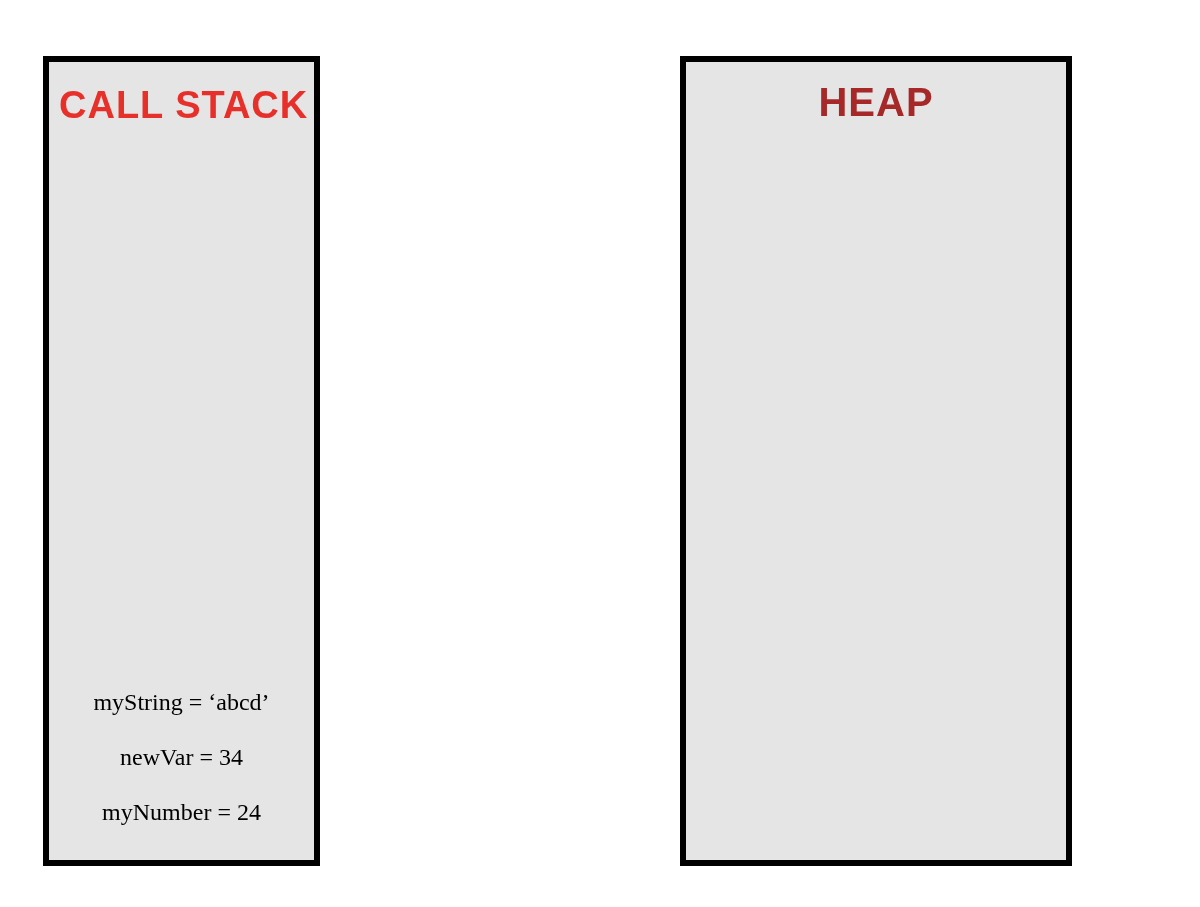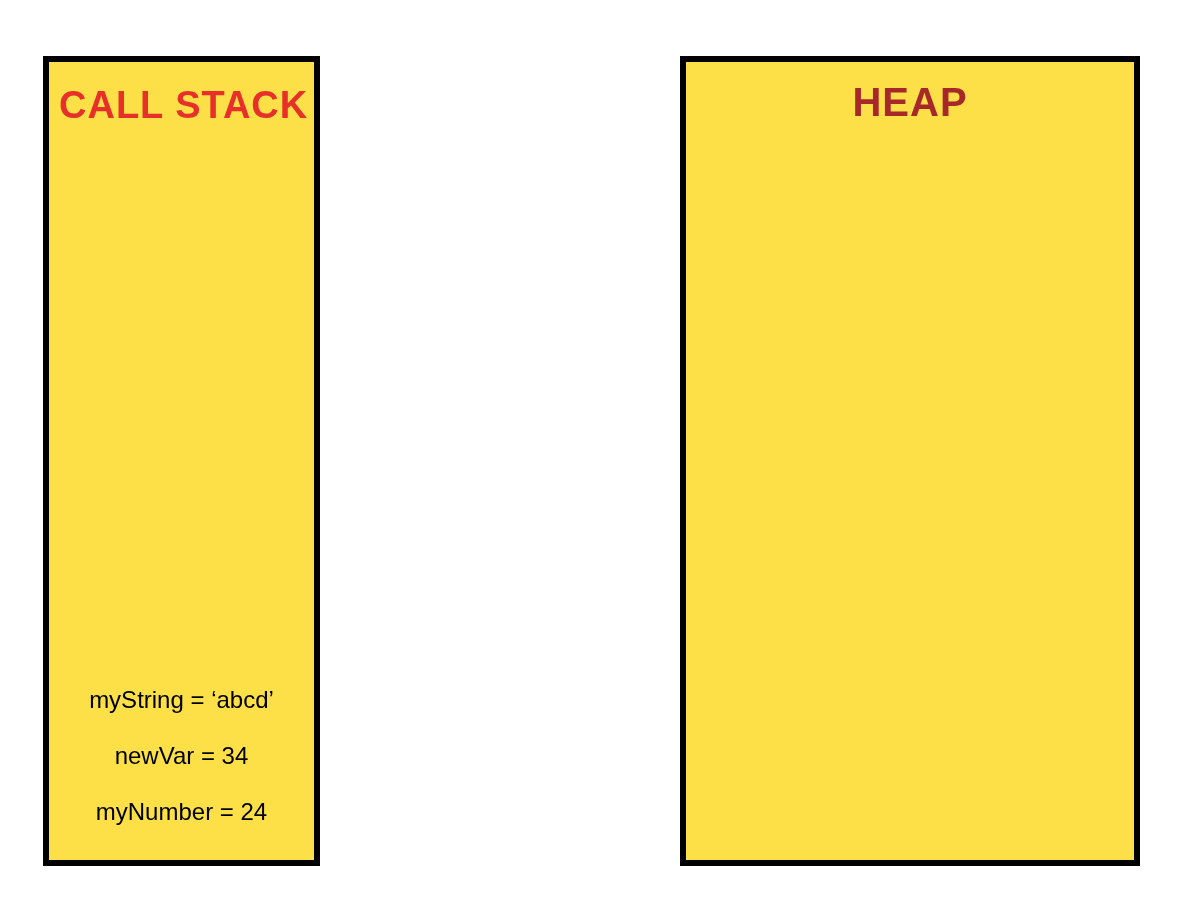--- a/index.html
+++ b/index.html
@@ -12,34 +12,34 @@
       width: 1200px;
       height: 907px;
       background: #ffffff;
       position: relative;
       font-family: Arial, Helvetica, sans-serif;
     }
     
     .memory-box {
       position: absolute;
       border: 6px solid #000000;
-      background: #fde047;
+      background: #e5e5e5;
     }
     
     .call-stack-box {
       left: 43px;
       top: 56px;
       width: 277px;
       height: 810px;
     }
     
     .heap-box {
       left: 680px;
       top: 56px;
-      width: 460px;
+      width: 392px;
       height: 810px;
     }
     
     .box-title {
       text-align: center;
       font-weight: bold;
       letter-spacing: 1px;
       padding-top: 18px;
     }
     
@@ -58,21 +58,21 @@
       font-family: 'Arial Black', Arial, sans-serif;
       font-weight: 900;
     }
     
     .stack-content {
       position: absolute;
       bottom: 20px;
       left: 0;
       right: 0;
       text-align: center;
-      font-family: Liberation Sans, sans-serif;
+      font-family: Liberation Serif, serif;
       font-size: 24px;
       color: #000000;
     }
     
     .stack-line {
       padding: 14px 0;
     }
   </style>
 </head>
 <body>

